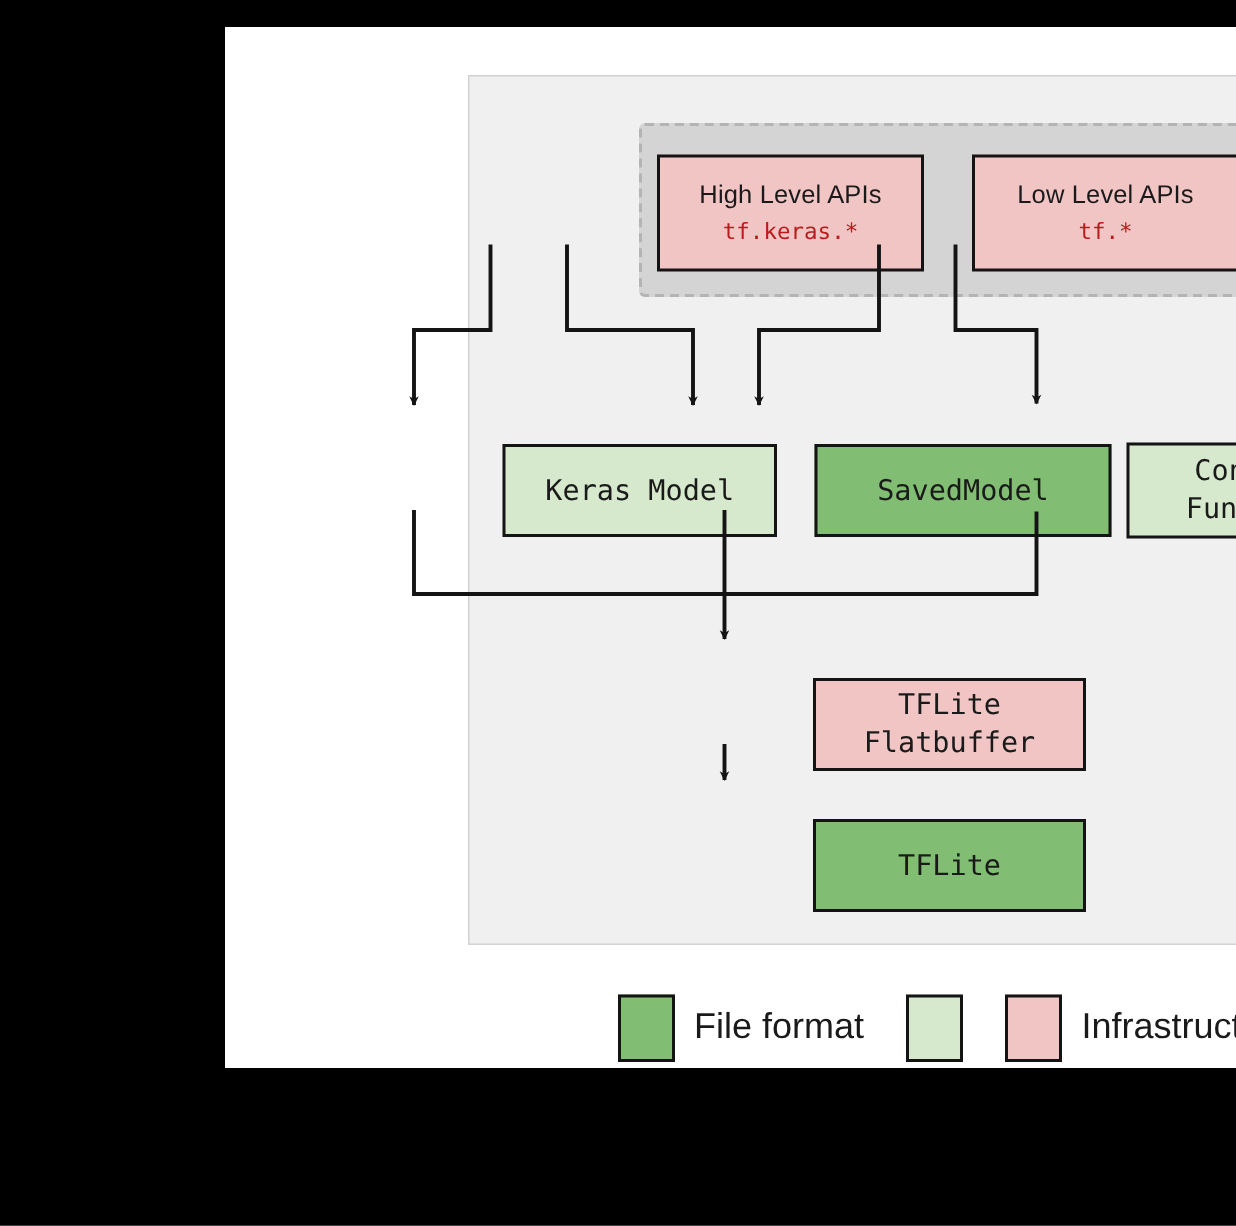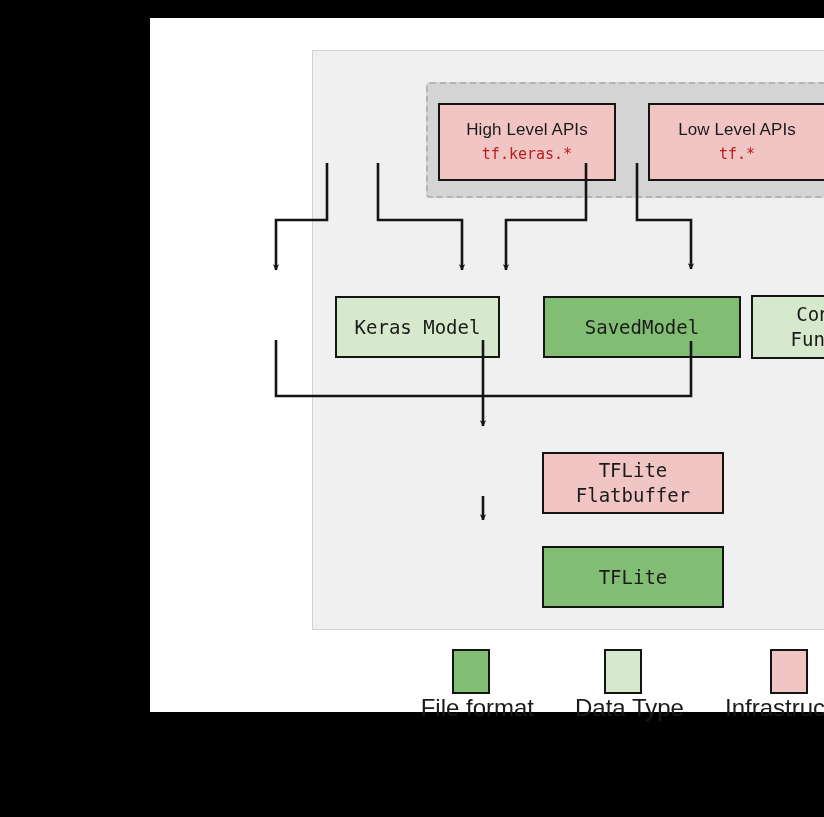--- a/index.html
+++ b/index.html
@@ -94,42 +94,42 @@
     font-family: "DejaVu Sans Mono", monospace;
     font-size: 19px;
     line-height: 25px;
     color: #1a1a1a;
   }
 
   
   #node-high-api     { left: 288px; top:  85px; width: 178px; height:  78px; }
   #node-low-api      { left: 498px; top:  85px; width: 178px; height:  78px; }
 
-  #node-keras-model  { left: 185px; top: 278px; width: 165px; height:  62px; text-align: right; }
+  #node-keras-model  { left: 185px; top: 278px; width: 183px; height:  62px; text-align: right; }
   #node-savedmodel   { left: 393px; top: 278px; width: 198px; height:  62px; }
   #node-concrete-fn  { left: 601px; top: 277px; width: 182px; height:  64px; }
 
   #node-tflite-conv  { left: 392px; top: 434px; width: 182px; height:  62px; }
   #node-tflite-fb    { left: 392px; top: 528px; width: 182px; height:  62px; }
 
   
   #legend {
     position: absolute;
     left: 150px;
     top: 636px;
     width: 674px;
     height: 62px;
     display: flex;
     flex-direction: row;
     align-items: center;
     justify-content: center;
   }
   .legend-item {
     display: flex;
-    flex-direction: column;
+    flex-direction: row;
     align-items: center;
     margin: 0 14px;
   }
   .legend-swatch {
     width: 38px;
     height: 45px;
     border: 2.5px solid #141414;
     box-sizing: border-box;
     flex: 0 0 auto;
   }
@@ -187,21 +187,20 @@
 
   <div id="legend">
 
     <div class="legend-item">
       <span class="legend-swatch green"></span>
       <span class="legend-label">File format</span>
     </div>
 
     <div class="legend-item">
       <span class="legend-swatch lgreen"></span>
-      <span class="legend-label">Data Type</span>
     </div>
 
     <div class="legend-item">
       <span class="legend-swatch pink"></span>
       <span class="legend-label">Infrastructure</span>
     </div>
 
   </div>
 </div>
 

